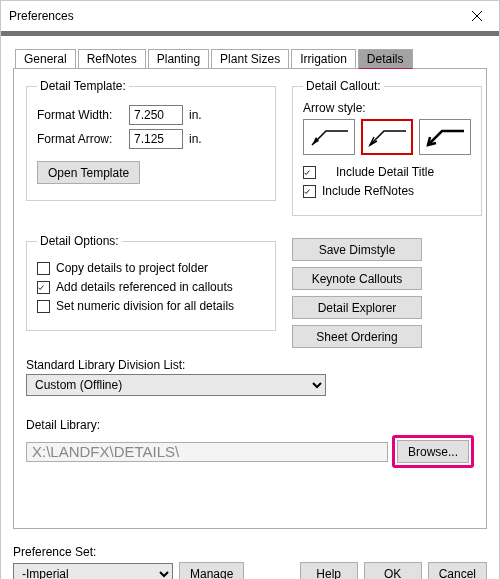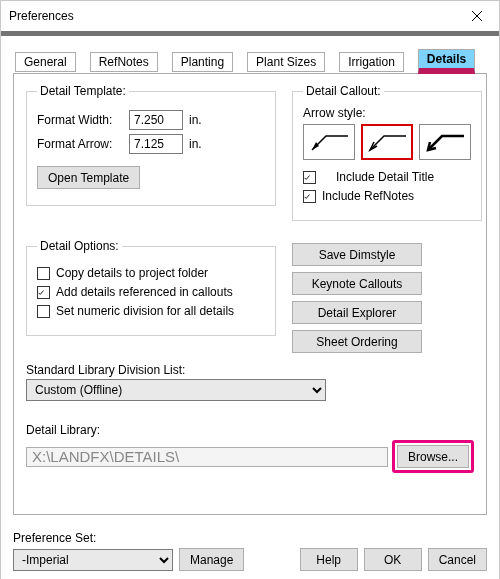--- a/index.html
+++ b/index.html
@@ -15,30 +15,30 @@
   .titlebar {
     height: 35px; display: flex; align-items: center; justify-content: space-between;
     padding: 0 0 0 8px; border-bottom: 5px solid #737373;
   }
   .titlebar .title { font-size: 12px; }
   .titlebar .close {
     width: 44px; height: 30px; display:flex; align-items:center; justify-content:center;
   }
   .titlebar .close svg { width: 10px; height:10px; }
   .content { padding: 6px 12px 12px 12px; }
-  .tabs { display:flex; gap:14px; margin: 6px 2px 0 2px; align-items: center; }
+  .tabs { display:flex; gap:2px; margin: 6px 2px 0 2px; }
   .tab {
     border:1px solid #acacac; border-bottom:1px solid #acacac;
     background:#fff; padding: 2px 8px; font-size:12px; position:relative; top:1px;
   }
   .tab.active {
-    border-bottom:6px solid #be185d; background:#7dd3fc; z-index:2;font-weight:bold;
+    border-bottom:1px solid #be185d; background:#a3a3a3; z-index:2;
   }
   .tabpanel {
-    border:1px solid #acacac; padding: 10px 12px 41px 12px; position:relative;
+    border:1px solid #acacac; padding: 10px 12px 60px 12px; position:relative;
     min-height: 430px;
   }
   fieldset {
     border:1px solid #d0d0d0; padding: 8px 10px 12px 10px; margin:0 0 12px 0;
   }
   legend { font-size:12px; padding: 0 3px; }
   .row { display:flex; align-items:center; margin: 4px 0; }
   .lbl { width: 92px; }
   input[type=text].num {
     width: 54px; height: 20px; border:1px solid #7a7a7a; padding:1px 4px; font-size:12px;

